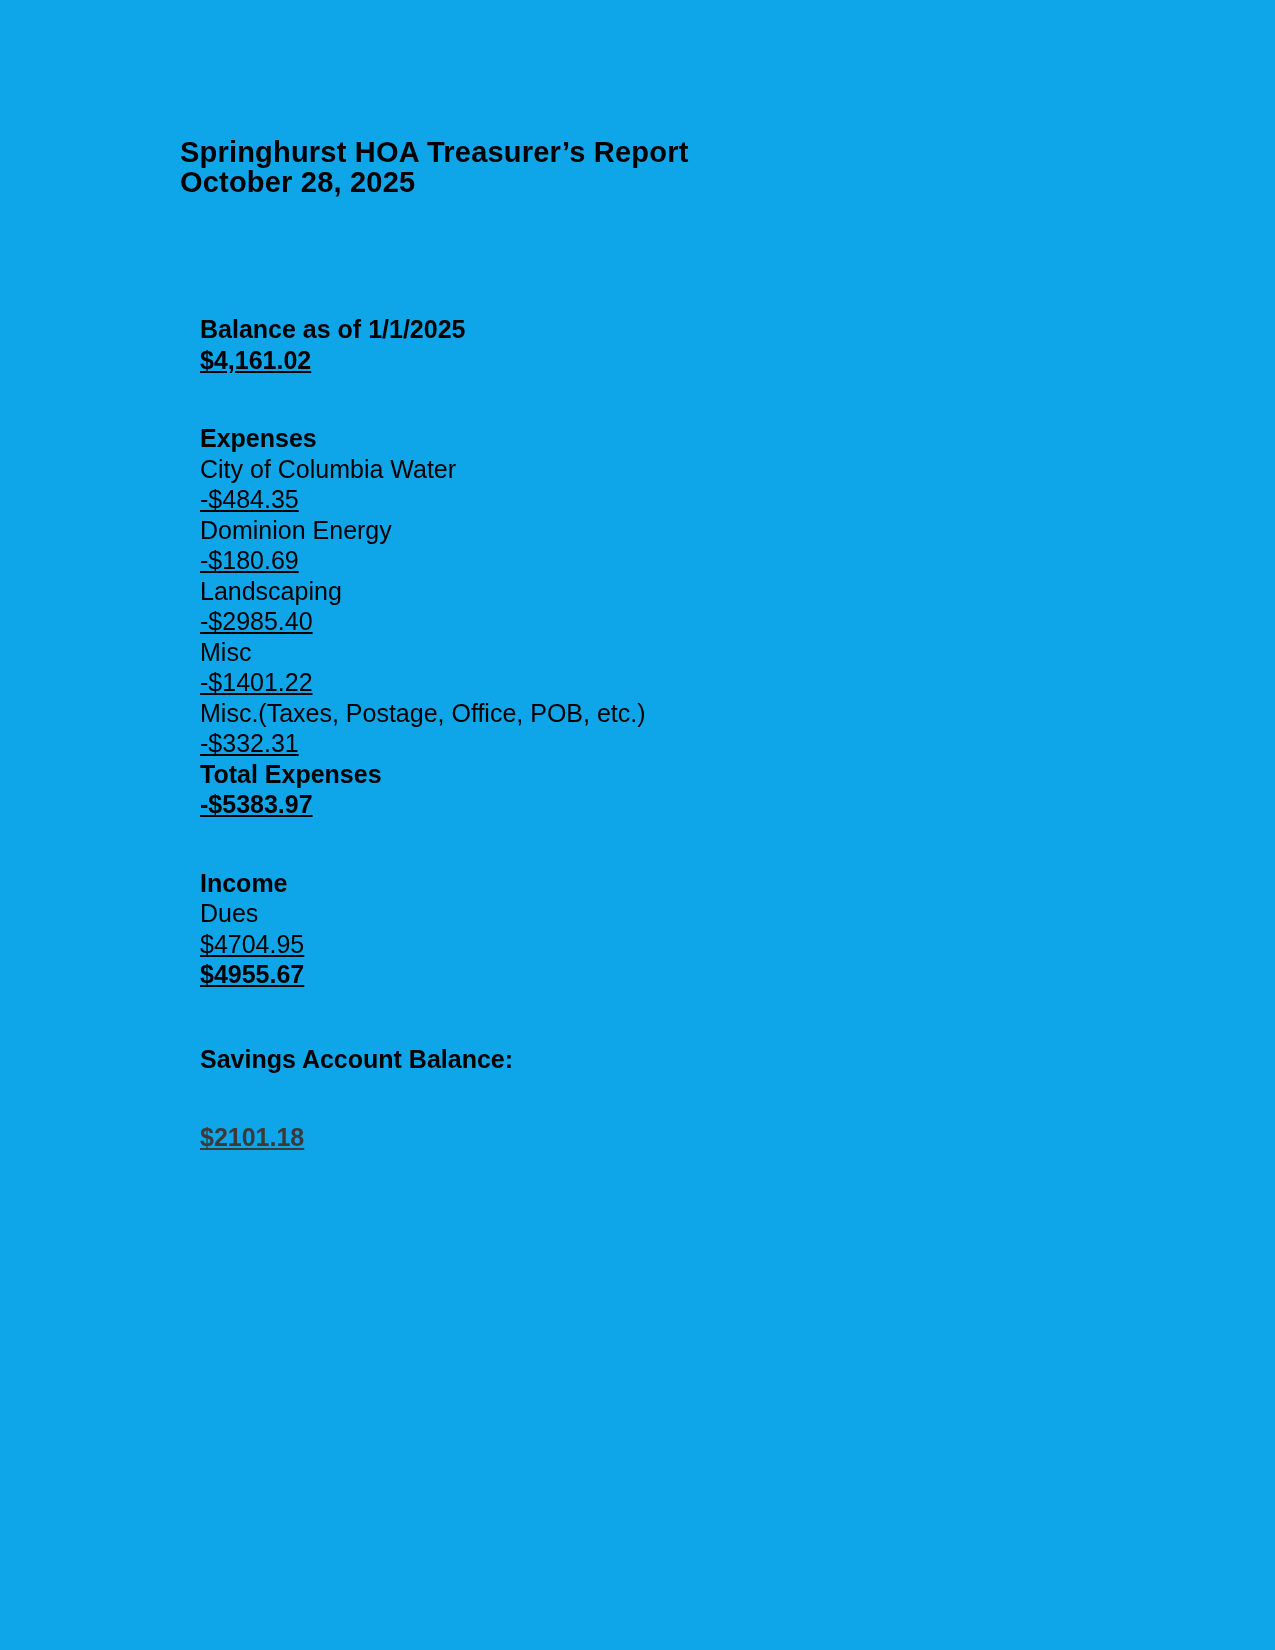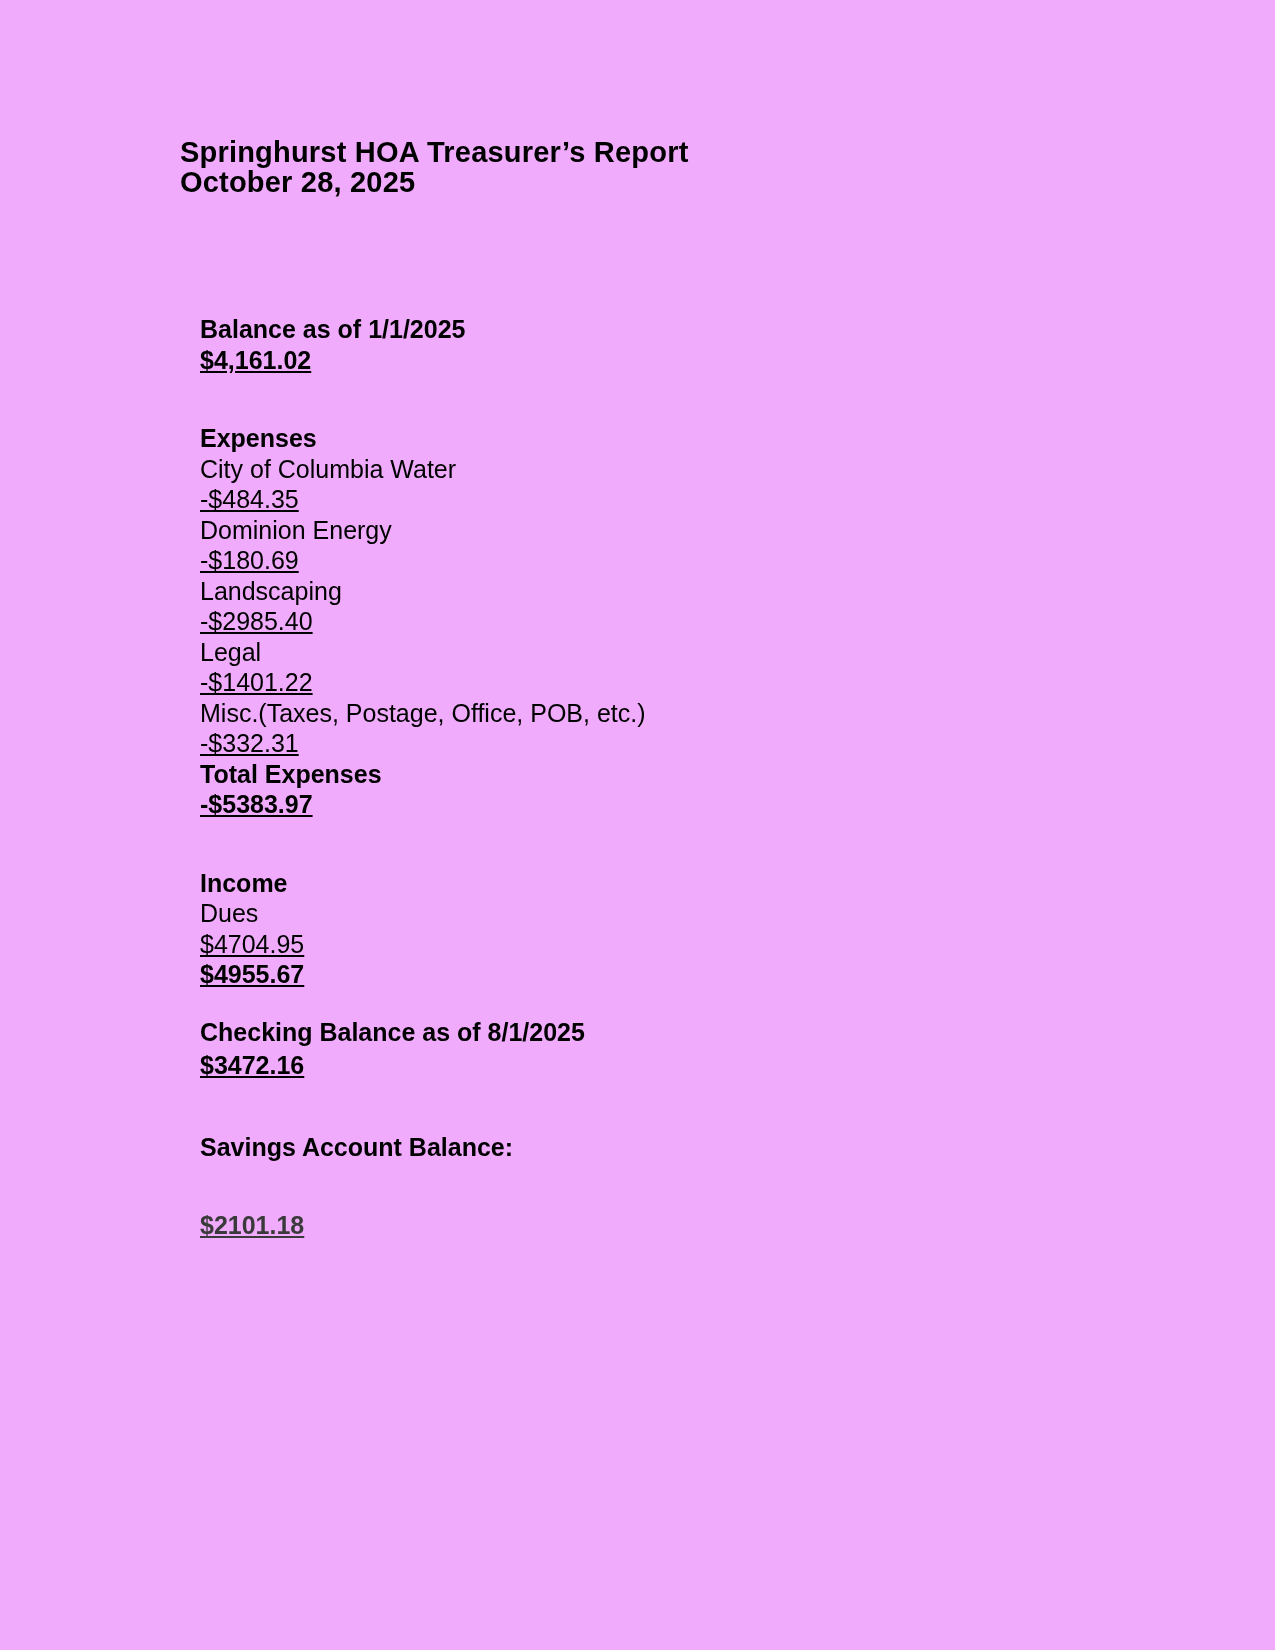--- a/index.html
+++ b/index.html
@@ -4,21 +4,21 @@
 <style>
   html, body {
     margin: 0;
     padding: 0;
     background: #ffffff;
   }
   .page {
     position: relative;
     width: 1275px;
     height: 1650px;
-    background: #f0abfc;
+    background: #0ea5e9;
     font-family: "Liberation Sans", "DejaVu Sans", sans-serif;
     color: #000000;
     overflow: hidden;
   }
   .doc-title {
     position: absolute;
     left: 180px;
     top: 137px;
     font-size: 29px;
     font-weight: bold;
@@ -81,21 +81,21 @@
     </div>
     <div class="row">
       <span class="label">Dominion Energy</span>
       <span class="amount">-$180.69</span>
     </div>
     <div class="row">
       <span class="label">Landscaping</span>
       <span class="amount">-$2985.40</span>
     </div>
     <div class="row">
-      <span class="label">Legal</span>
+      <span class="label">Misc</span>
       <span class="amount">-$1401.22</span>
     </div>
     <div class="row">
       <span class="label">Misc.(Taxes, Postage, Office, POB, etc.)</span>
       <span class="amount">-$332.31</span>
     </div>
 
     <div class="row bold">
       <span class="label">Total Expenses</span>
       <span class="amount">-$5383.97</span>
@@ -108,24 +108,20 @@
     <div class="row">
       <span class="label">Dues</span>
       <span class="amount">$4704.95</span>
     </div>
 
     <div class="row bold">
       <span class="label"></span>
       <span class="amount">$4955.67</span>
     </div>
 
-    <div class="row bold gap-checking">
-      <span class="label">Checking Balance as of 8/1/2025</span>
-      <span class="amount nudge-down">$3472.16</span>
-    </div>
 
     <div class="row bold gap-savings">
       <span class="label">Savings Account Balance:</span>
       <span class="amount" style="color: rgb(58, 58, 58);">$2101.18</span>
     </div>
 
   </div>
 </div>
 
 </body></html>

